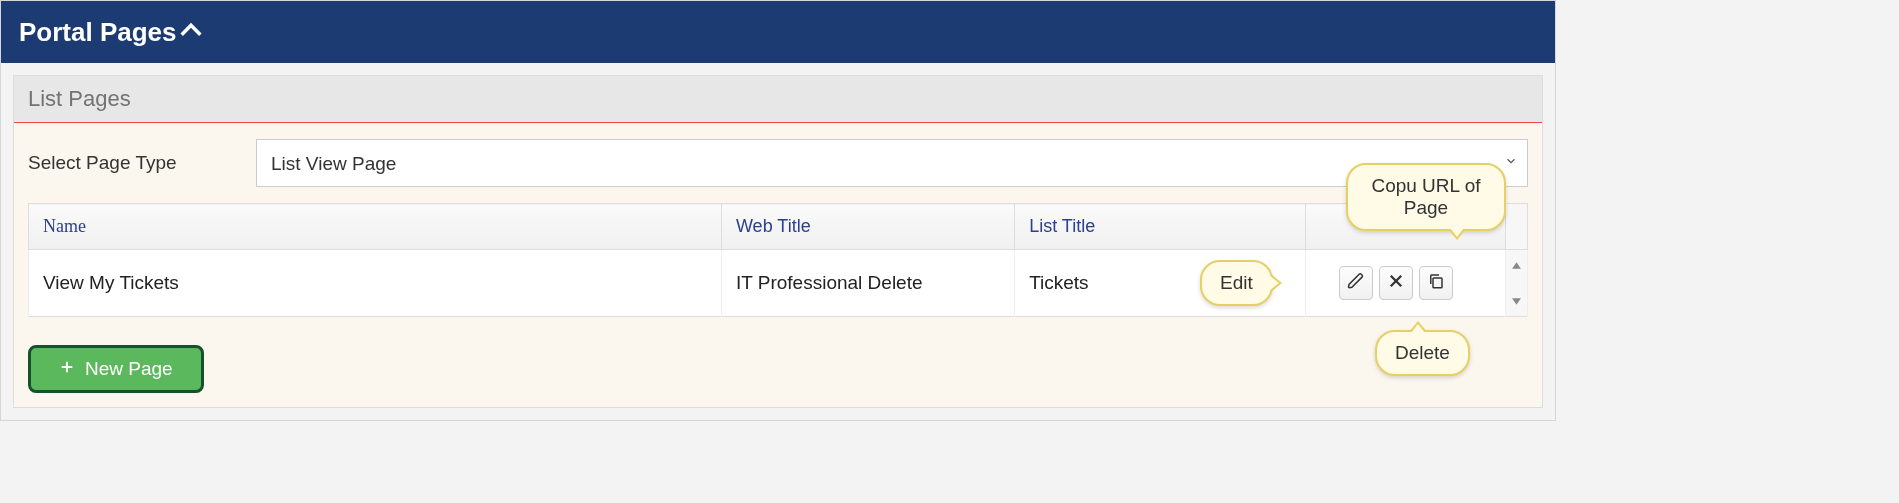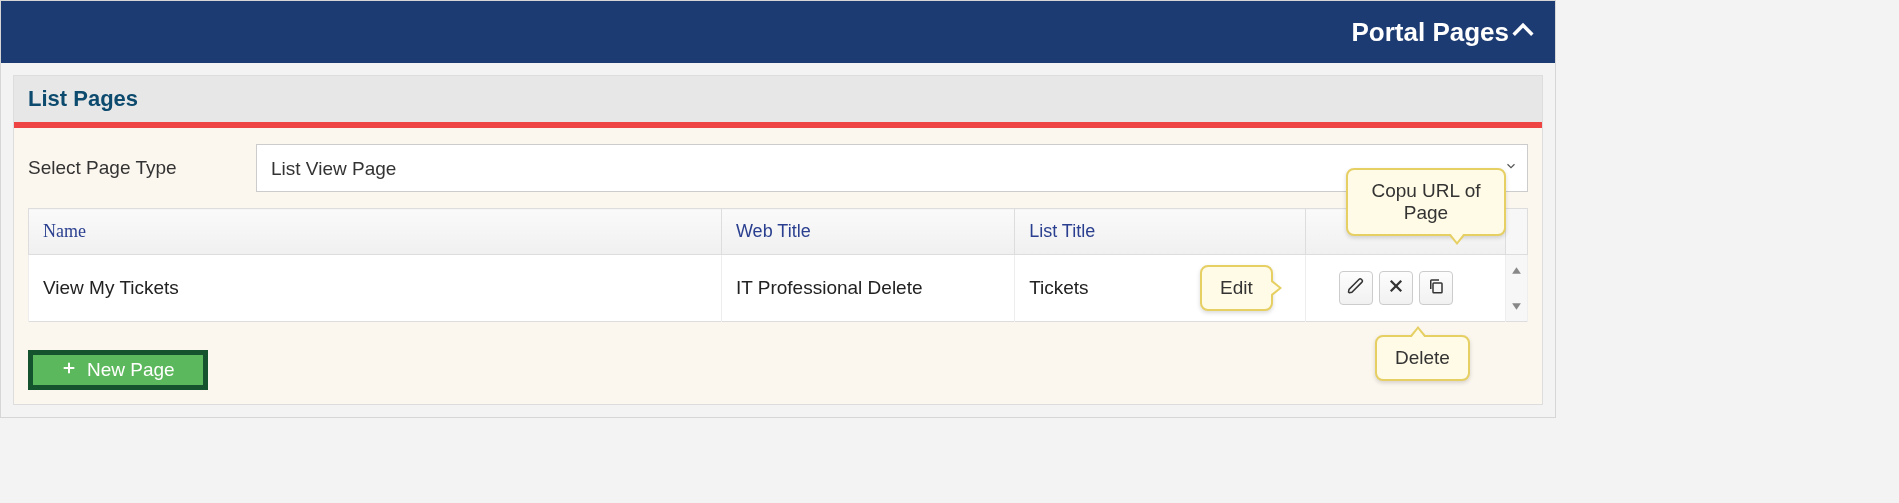--- a/index.html
+++ b/index.html
@@ -11,44 +11,44 @@
     .panel {
       width: 1556px;
       border: 1px solid #d6d6d6;
     }
     .panel-header {
       background: #1d3b73;
       color: #fff;
       padding: 8px 18px;
       display: flex;
       align-items: center;
-      justify-content: flex-end;
+      justify-content: flex-start;
       height: 62px;
     }
     .panel-header-title {
       font-size: 26px;
       font-weight: 700;
     }
     .collapse-toggle {
       color: #fff;
       cursor: pointer;
     }
     .collapse-toggle svg { width: 28px; height: 28px; }
     .sub-panel {
       margin: 12px;
       background: #fbf6ee;
       border: 1px solid #ddd;
     }
     .sub-header {
       background: #e7e7e7;
-      border-bottom: 6px solid #ef4444;
+      border-bottom: 1px solid #ef4444;
       padding: 10px 14px;
       font-size: 22px;
-      font-weight: 700;
-      color: #0c4a6e;
+      font-weight: 400;
+      color: #737373;
     }
     .filter-row {
       display: flex;
       align-items: center;
       padding: 16px 14px 16px 14px;
       gap: 12px;
     }
     .filter-label {
       width: 216px;
       font-size: 19px;
@@ -133,35 +133,35 @@
       padding: 4px 0;
     }
     .scroll-arrows { display:flex; flex-direction:column; align-items:center; gap:14px; }
     .scroll-arrows svg { width: 11px; height: 11px; fill:#888; }
     .footer-row {
       padding: 14px;
     }
     .new-btn {
       background: #5cb85c;
       color: #fff;
-      border: 5px solid #14532d;
-      border-radius: 0;
-      font-size: 19px;
-      padding: 4px 28px;
+      border: 3px solid #14532d;
+      border-radius: 8px;
+      font-size: 19px;
+      padding: 10px 28px;
       display: inline-flex;
       align-items: center;
       gap: 10px;
       cursor: pointer;
     }
     .new-btn svg { width: 16px; height: 16px; }
     .callout {
       position: absolute;
       background: #fffbe6;
       border: 2px solid #e6cf63;
-      border-radius: 8px;
+      border-radius: 20px;
       padding: 10px 18px;
       font-size: 19px;
       color: #333;
       text-align: center;
       box-shadow: 0 2px 4px rgba(0,0,0,0.15);
     }
     .callout::after {
       content: "";
       position: absolute;
       width: 0; height: 0;

